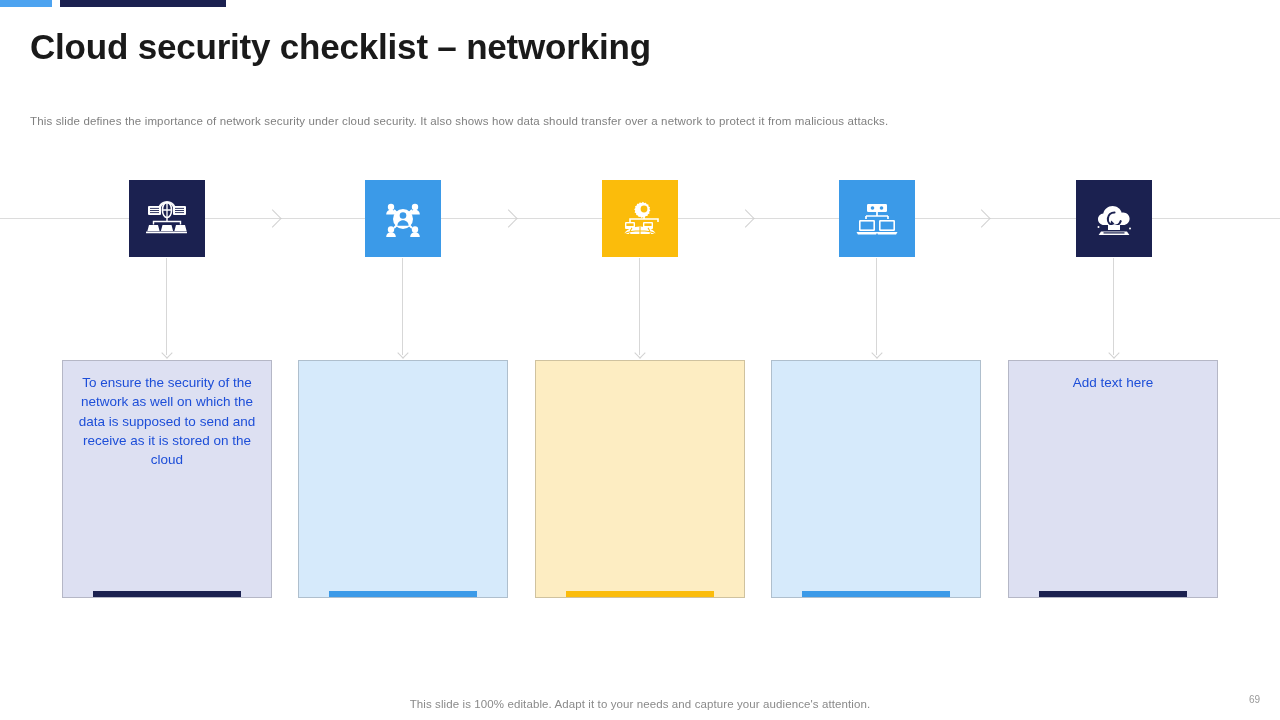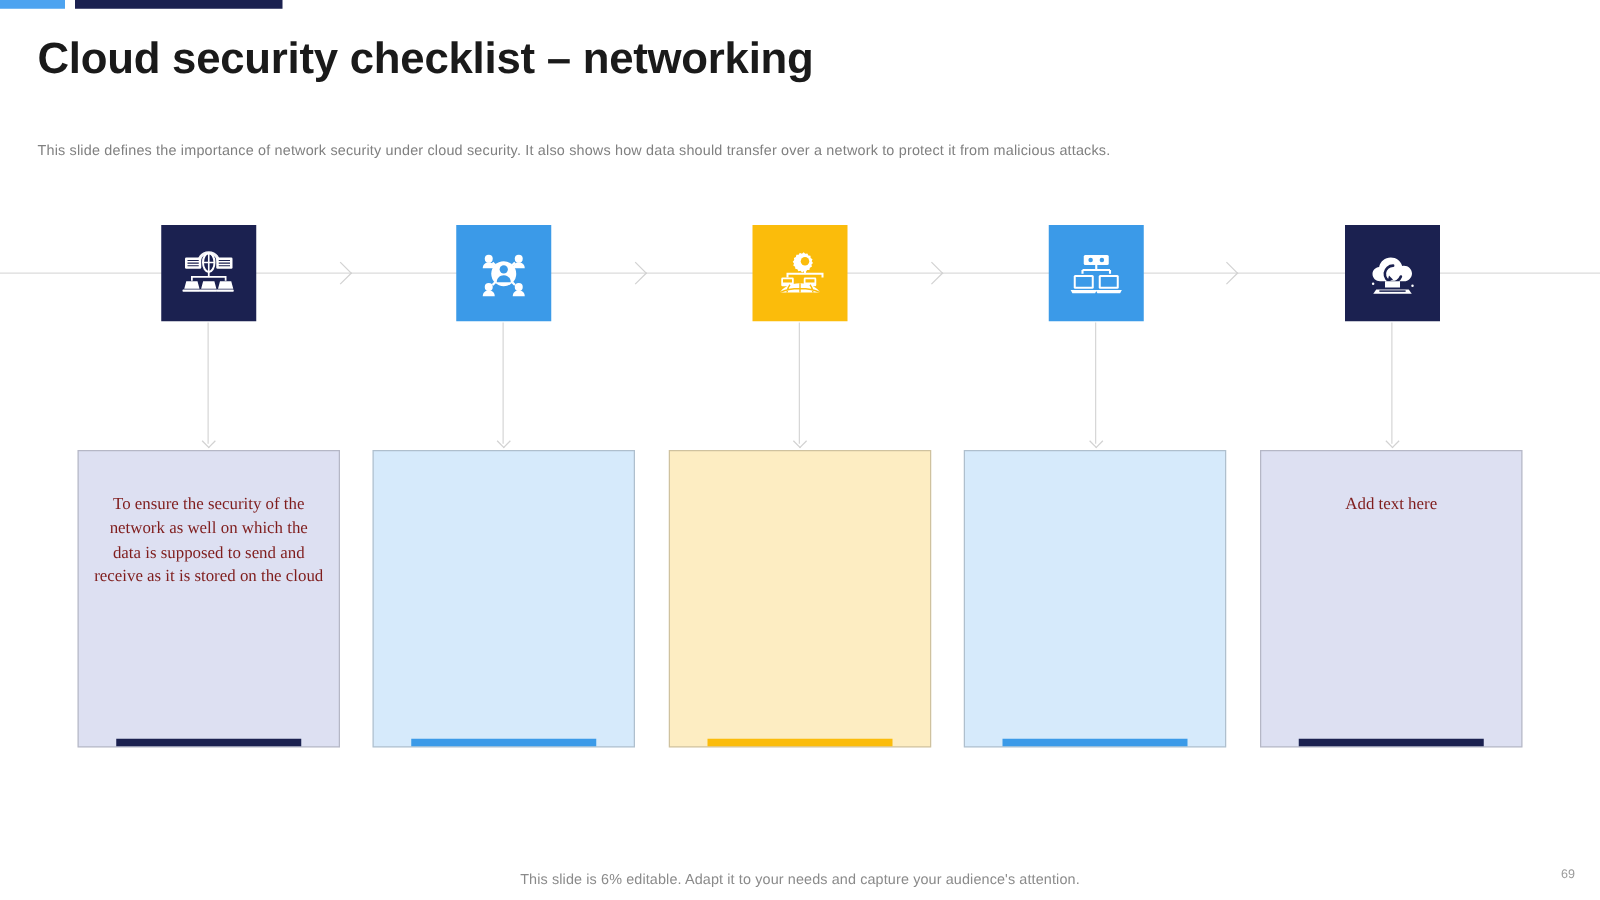--- a/index.html
+++ b/index.html
@@ -99,26 +99,25 @@
     position: absolute;
     top: 360px;
     width: 210px;
     height: 238px;
     box-sizing: border-box;
     border: 1px solid rgba(0,0,0,0.18);
   }
   .card-text {
     position: absolute;
     left: 12px; right: 12px;
-    top: 32px;
+    top: 12px;
     text-align: center;
     font-size: 13.5px;
     line-height: 19.3px;
-    color: #7f1d1d;
-    font-family: Liberation Serif, serif;
+    color: #1d4ed8;
   }
   .card-bar {
     position: absolute;
     bottom: 0;
     left: 30px;
     right: 30px;
     height: 6px;
   }
 
   
@@ -259,14 +258,14 @@
     </svg>
   </span>
 </div>
 <div class="drop-line" style="left:1113px"></div>
 <div class="drop-head" style="left:1110px"></div>
 <div class="card" style="left:1008px;background:#dde0f2">
   <div class="card-text">Add text here</div>
   <div class="card-bar" style="background:#1b2150"></div>
 </div>
 
-<div class="footer-note">This slide is 6% editable. Adapt it to your needs and capture your audience's attention.</div>
+<div class="footer-note">This slide is 100% editable. Adapt it to your needs and capture your audience's attention.</div>
 <div class="page-number">69</div>
 
 </body></html>

